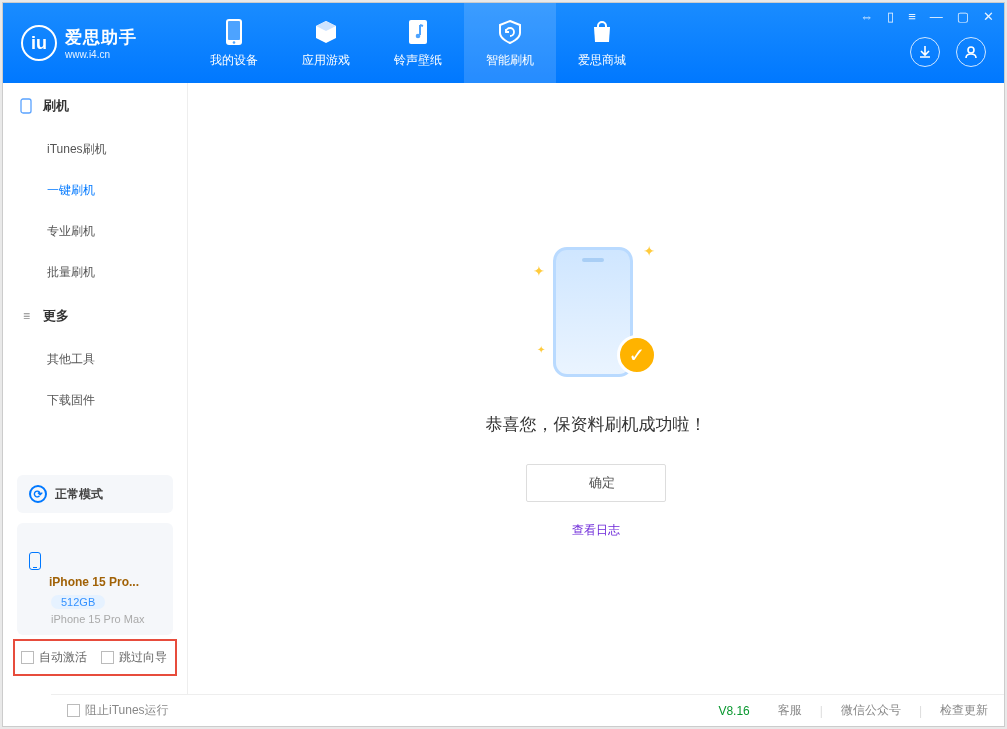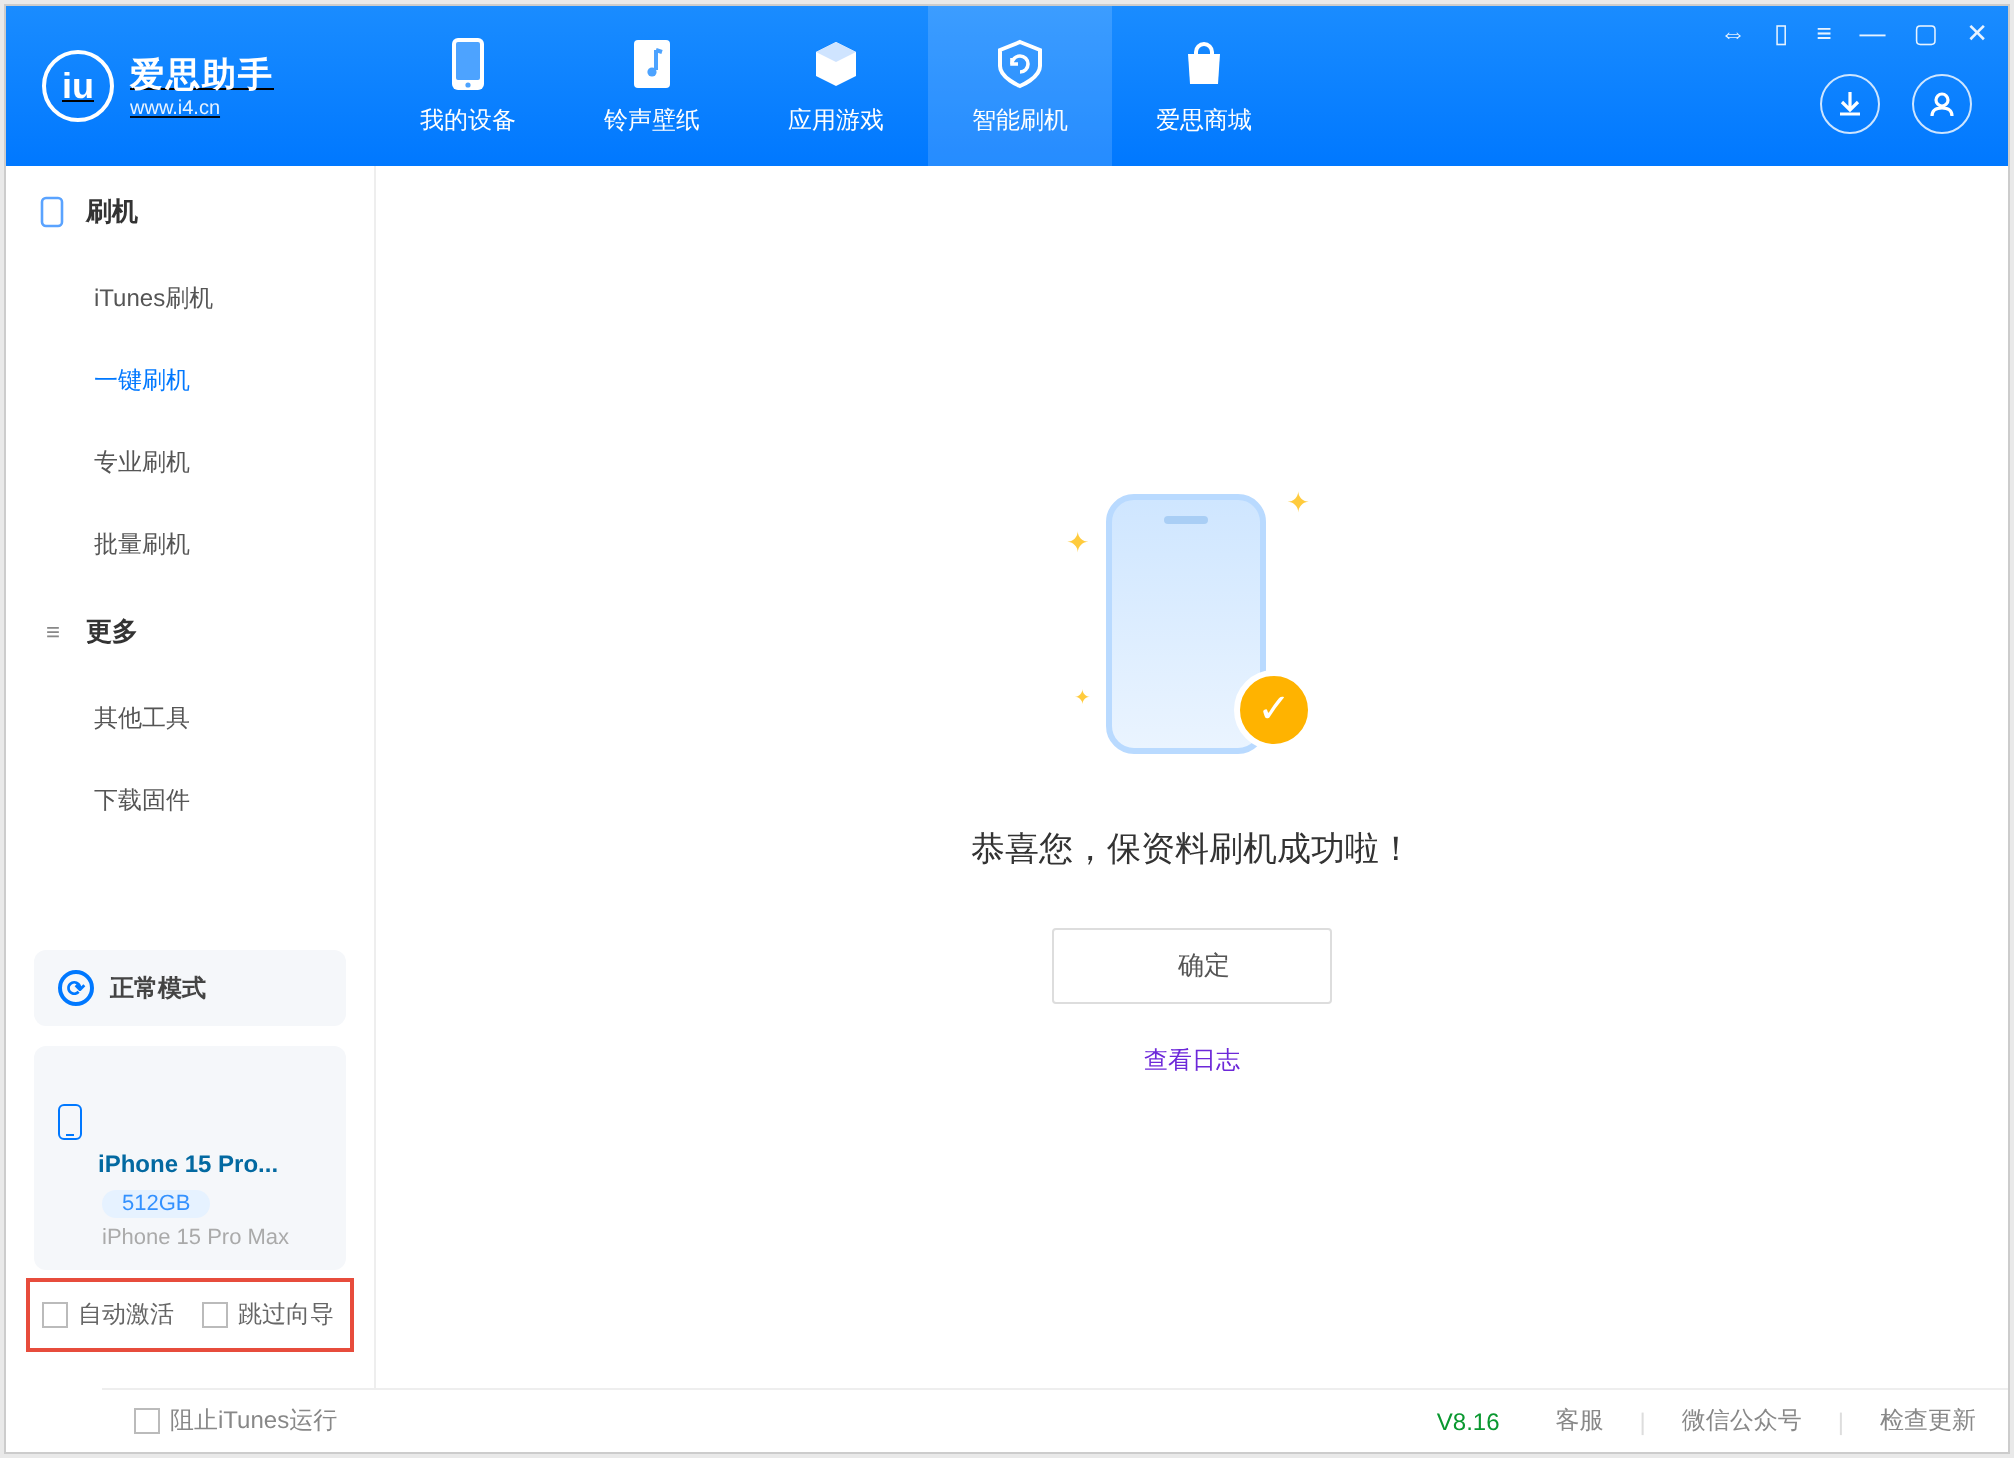--- a/index.html
+++ b/index.html
@@ -1,19 +1,19 @@
 <!DOCTYPE html>
 <html><head>
 <meta charset="utf-8">
 <style>
 * { margin: 0; padding: 0; box-sizing: border-box; font-family: "Microsoft YaHei", sans-serif; }
 body { background: #e9e9e9; display: flex; align-items: center; justify-content: center; height: 729px; width: 1007px; }
 .window { width: 1003px; height: 725px; background: #fff; border: 1px solid #ccc; display: flex; flex-direction: column; }
 .header { height: 80px; background: linear-gradient(to bottom,#1a8cff,#0078ff); display: flex; position: relative; }
-.logo-area { width: 185px; display: flex; align-items: center; padding-left: 18px; gap: 8px; text-decoration: underline; }
+.logo-area { width: 185px; display: flex; align-items: center; padding-left: 18px; gap: 8px; }
 .logo-circle { width: 36px; height: 36px; border: 2px solid #fff; border-radius: 50%; display: flex; align-items: center; justify-content: center; color: #fff; font-weight: bold; font-size: 18px; }
 .logo-text { color: #fff; }
 .logo-text .title { font-size: 17px; font-weight: bold; letter-spacing: 1px; }
 .logo-text .url { font-size: 10px; opacity: .9; }
 .nav { display: flex; }
 .nav-item { width: 92px; display: flex; flex-direction: column; align-items: center; justify-content: center; gap: 6px; color: #fff; font-size: 12px; cursor: pointer; }
 .nav-item.active { background: rgba(255,255,255,.15); }
 .nav-icon { width: 28px; height: 28px; display: flex; align-items: center; justify-content: center; }
 .win-controls { position: absolute; top: 6px; right: 10px; display: flex; gap: 14px; color: #fff; font-size: 13px; opacity: .9; }
 .win-controls span { cursor: pointer; }
@@ -27,21 +27,21 @@
 .sb-header .icon { width: 14px; height: 14px; display: flex; align-items: center; justify-content: center; color: #888; font-size: 12px; }
 .sb-item { padding: 12px 16px 12px 44px; font-size: 12px; color: #555; cursor: pointer; }
 .sb-item.active { color: #0078ff; }
 .sb-bottom { padding: 0 14px 14px; }
 .status-card, .device-card { background: #f5f7fa; border-radius: 6px; padding: 10px 12px; margin-top: 10px; font-size: 12px; }
 .status-card { display: flex; align-items: center; gap: 8px; color: #444; font-weight: bold; }
 .status-dot { width: 18px; height: 18px; border-radius: 50%; border: 2px solid #0078ff; display: flex; align-items: center; justify-content: center; color: #0078ff; font-size: 11px; }
 .device-card .dev-row { display: flex; align-items: center; gap: 8px; }
 .dev-phone-icon { width: 12px; height: 18px; border: 1.5px solid #0078ff; border-radius: 3px; position: relative; }
 .dev-phone-icon::after { content: ""; position: absolute; bottom: 1px; left: 50%; transform: translateX(-50%); width: 4px; height: 1.5px; background: #0078ff; }
-.dev-name { font-weight: bold; color: #0369a1; margin-top: 42px; }
+.dev-name { font-weight: bold; color: #a16207; margin-top: 42px; }
 .cap-badge { display: inline-block; background: #e6f2ff; color: #3391ff; border-radius: 10px; padding: 1px 10px; font-size: 11px; margin: 6px 0 4px 22px; }
 .dev-model { color: #aaa; font-size: 11px; margin-left: 22px; }
 .check-row { display: flex; gap: 14px; padding: 10px 2px; font-size: 12px; color: #666; }
 .check-row.highlight { border: 2px solid #e74c3c; padding: 8px 6px; margin: 4px -4px; }
 .chk { display: flex; align-items: center; gap: 5px; cursor: pointer; }
 .chk-box { width: 13px; height: 13px; border: 1px solid #bbb; background: #fff; }
 .main { flex: 1; display: flex; flex-direction: column; align-items: center; justify-content: center; position: relative; }
 .success-ill { width: 130px; height: 150px; position: relative; margin-bottom: 24px; }
 .phone { position: absolute; left: 22px; top: 8px; width: 80px; height: 130px; border-radius: 14px; background: linear-gradient(to bottom,#cfe6ff,#eaf4ff); border: 3px solid #b9daff; }
 .phone::before { content: ""; position: absolute; top: 8px; left: 50%; transform: translateX(-50%); width: 22px; height: 4px; background: #a9cef5; border-radius: 2px; }
@@ -78,37 +78,37 @@
             <svg width="22" height="28" viewBox="0 0 22 28">
               <rect x="3" y="1" width="16" height="26" rx="3" fill="#fff"></rect>
               <rect x="5" y="3" width="12" height="19" rx="1" fill="#4da3ff"></rect>
               <circle cx="11" cy="24.5" r="1.3" fill="#4da3ff"></circle>
             </svg>
           </div>
         <span>我的设备</span>
       </div>
       <div class="nav-item">
         <div class="nav-icon">
+            <svg width="26" height="26" viewBox="0 0 26 26">
+              <path d="M13 2 L23 7 L23 19 L13 24 L3 19 L3 7 Z" fill="#fff"></path>
+              <path d="M13 2 L23 7 L13 12 L3 7 Z" fill="#cfe4ff"></path>
+            </svg>
+          </div>
+        <span>应用游戏</span>
+      </div>
+      <div class="nav-item">
+        <div class="nav-icon">
             <svg width="22" height="26" viewBox="0 0 22 26">
               <rect x="2" y="1" width="18" height="24" rx="2" fill="#fff"></rect>
               <path d="M13 6 L13 16" stroke="#4da3ff" stroke-width="2"></path>
               <circle cx="11" cy="17" r="2.3" fill="#4da3ff"></circle>
               <path d="M13 6 L16 7" stroke="#4da3ff" stroke-width="2"></path>
             </svg>
           </div>
         <span>铃声壁纸</span>
-      </div>
-      <div class="nav-item">
-        <div class="nav-icon">
-            <svg width="26" height="26" viewBox="0 0 26 26">
-              <path d="M13 2 L23 7 L23 19 L13 24 L3 19 L3 7 Z" fill="#fff"></path>
-              <path d="M13 2 L23 7 L13 12 L3 7 Z" fill="#cfe4ff"></path>
-            </svg>
-          </div>
-        <span>应用游戏</span>
       </div>
       <div class="nav-item active">
         <div class="nav-icon">
             <svg width="26" height="26" viewBox="0 0 26 26">
               <path d="M13 2 L23 6 L23 14 C23 20 13 24 13 24 C13 24 3 20 3 14 L3 6 Z" fill="none" stroke="#fff" stroke-width="2"></path>
               <path d="M9 13 A4 4 0 1 1 13 17" fill="none" stroke="#fff" stroke-width="1.8"></path>
               <path d="M9 10 L9 13 L12 13" fill="none" stroke="#fff" stroke-width="1.8"></path>
             </svg>
           </div>
         <span>智能刷机</span>

